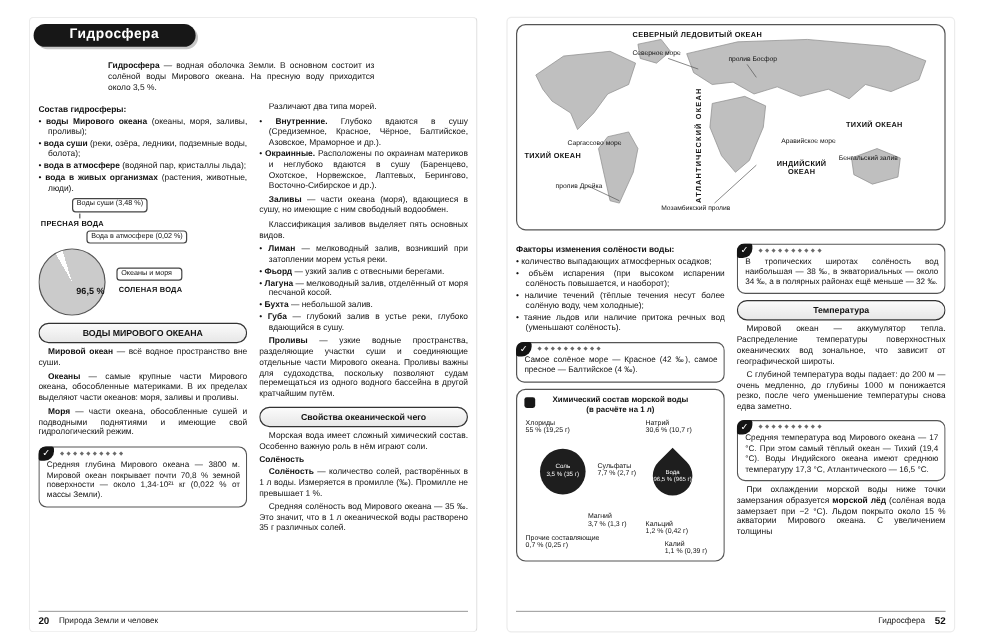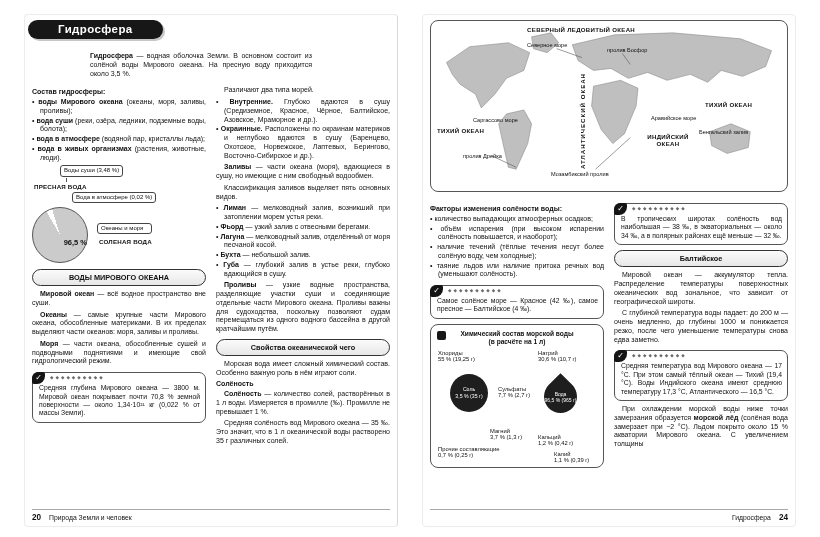--- a/index.html
+++ b/index.html
@@ -257,32 +257,32 @@
         </div>
       </div>
 
       <div class="col">
         <div class="fact-box" style="margin-top:0;">
           <span class="check-badge">✓</span>
           <span class="diamonds">◆◆◆◆◆◆◆◆◆◆</span>
           <div>В тропических широтах солёность вод наибольшая — 38 ‰, в экваториальных — около 34 ‰, а в полярных районах ещё меньше — 32 ‰.</div>
         </div>
 
-        <div class="sec-header">Балтийское</div>
+        <div class="sec-header">Температура</div>
         <p class="para">Мировой океан — аккумулятор тепла. Распределение температуры поверхностных океанических вод зональное, что зависит от географической широты.</p>
         <p class="para">С глубиной температура воды падает: до 200 м — очень медленно, до глубины 1000 м понижается резко, после чего уменьшение температуры снова едва заметно.</p>
 
         <div class="fact-box">
           <span class="check-badge">✓</span>
           <span class="diamonds">◆◆◆◆◆◆◆◆◆◆</span>
           <div>Средняя температура вод Мирового океана — 17 °C. При этом самый тёплый океан — Тихий (19,4 °C). Воды Индийского океана имеют среднюю температуру 17,3 °C, Атлантического — 16,5 °C.</div>
         </div>
 
         <p class="para"><span>При охлаждении морской воды ниже точки замерзания образуется </span><span class="b">морской лёд</span><span> (солёная вода замерзает при −2 °C). Льдом покрыто около 15 % акватории Мирового океана. С увеличением толщины</span></p>
       </div>
     </div>
 
     <div class="footer right">
       <span>Гидросфера</span>
-      <span class="page-num">24</span>
+      <span class="page-num">52</span>
     </div>
   </div>
 </div>
 
 </body></html>

